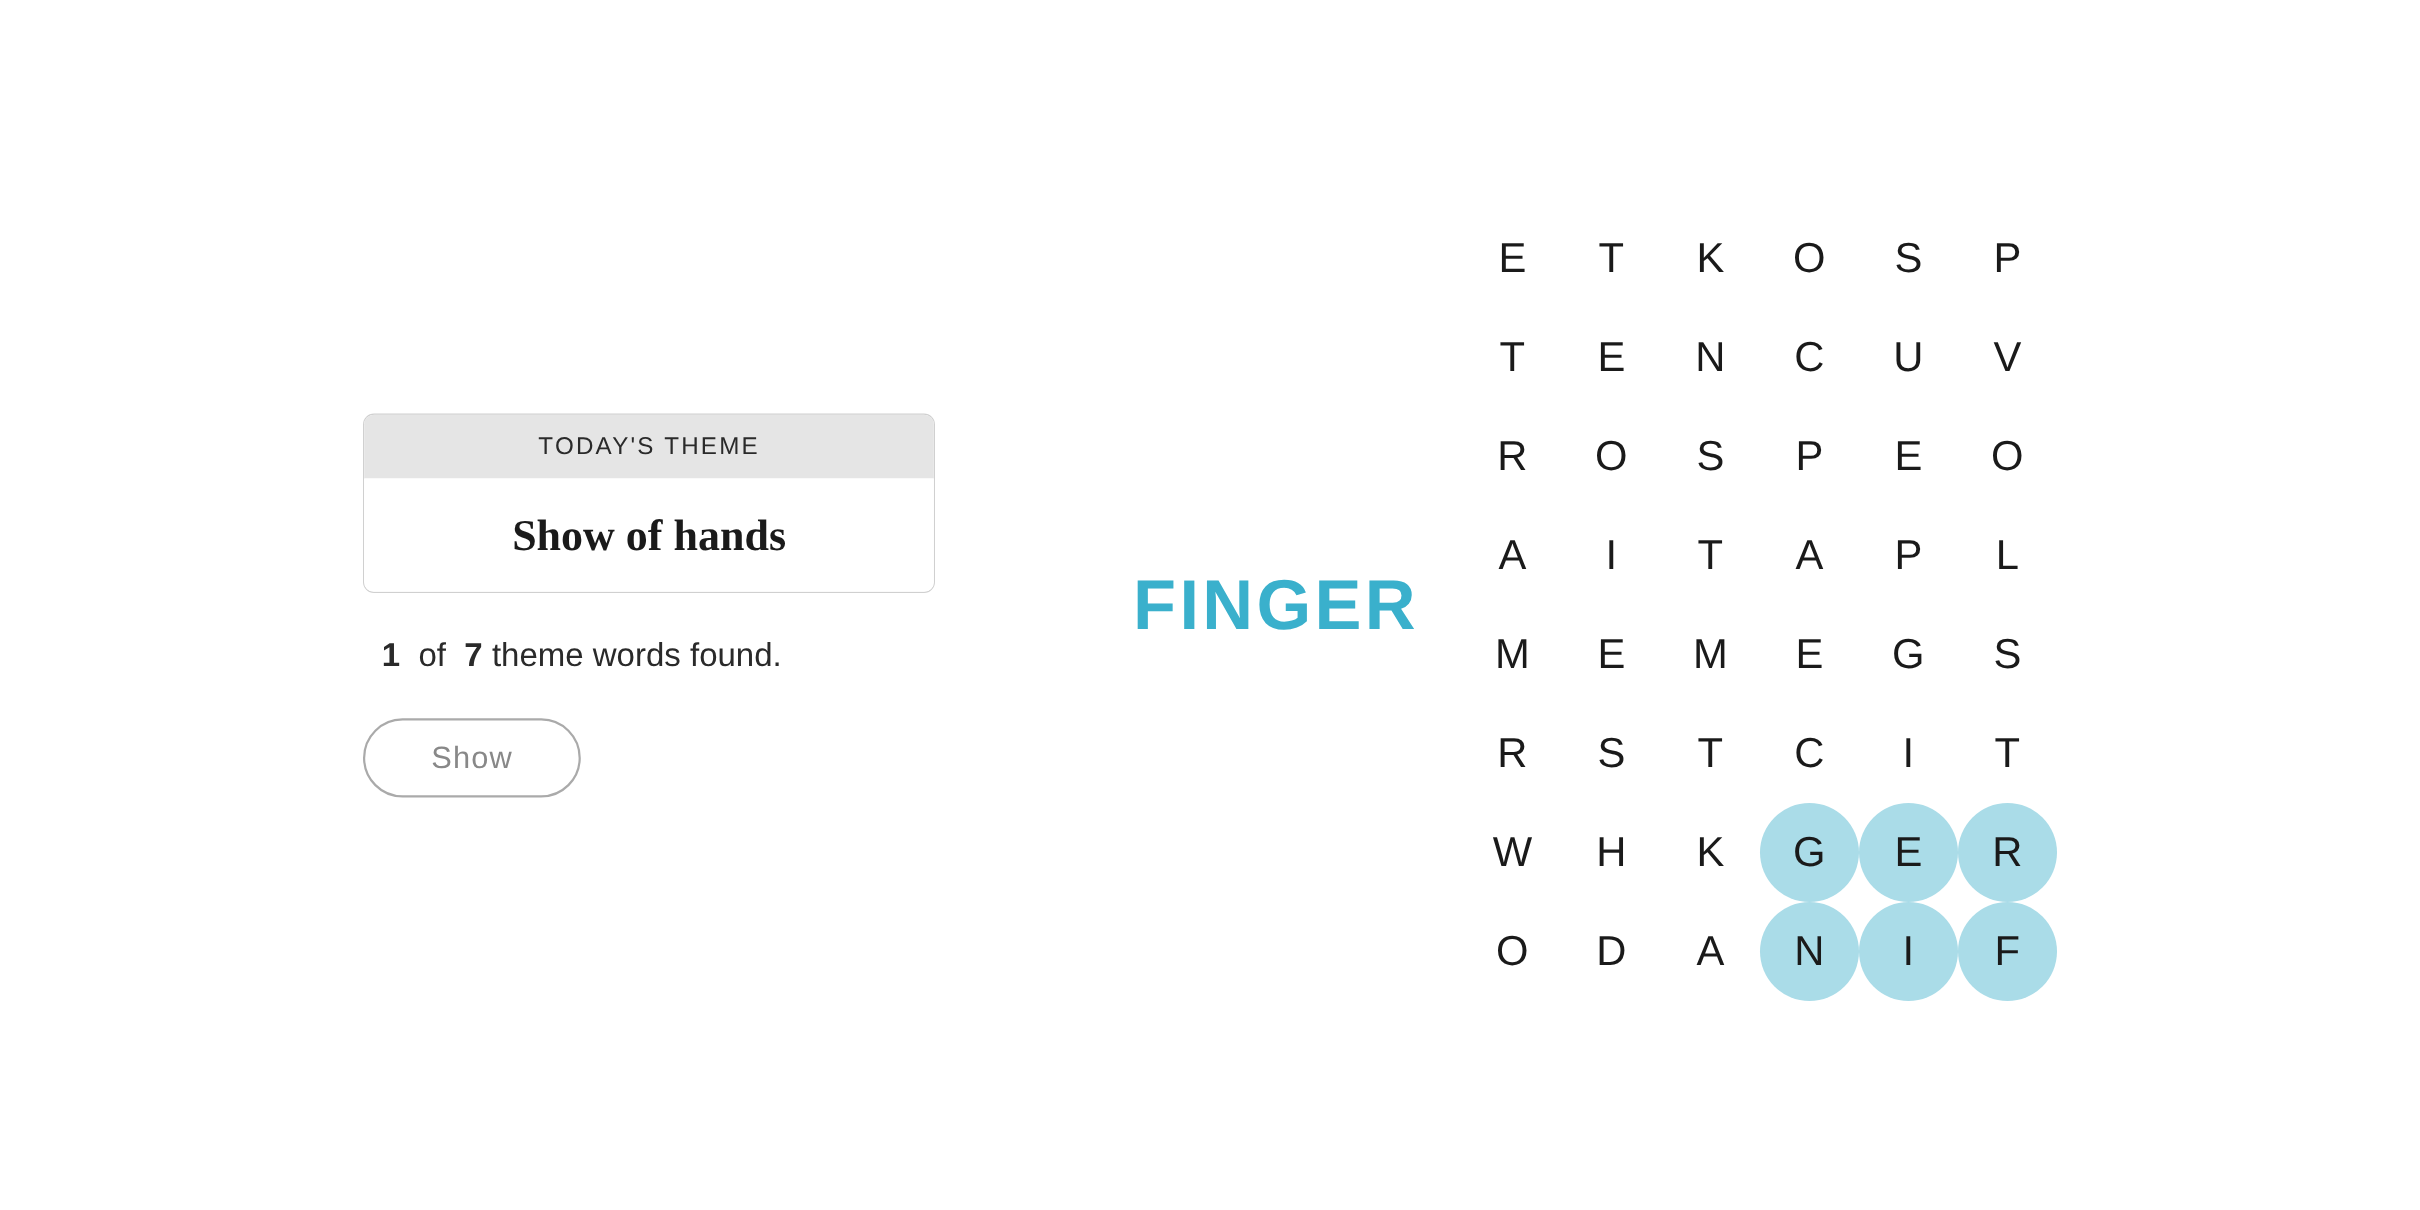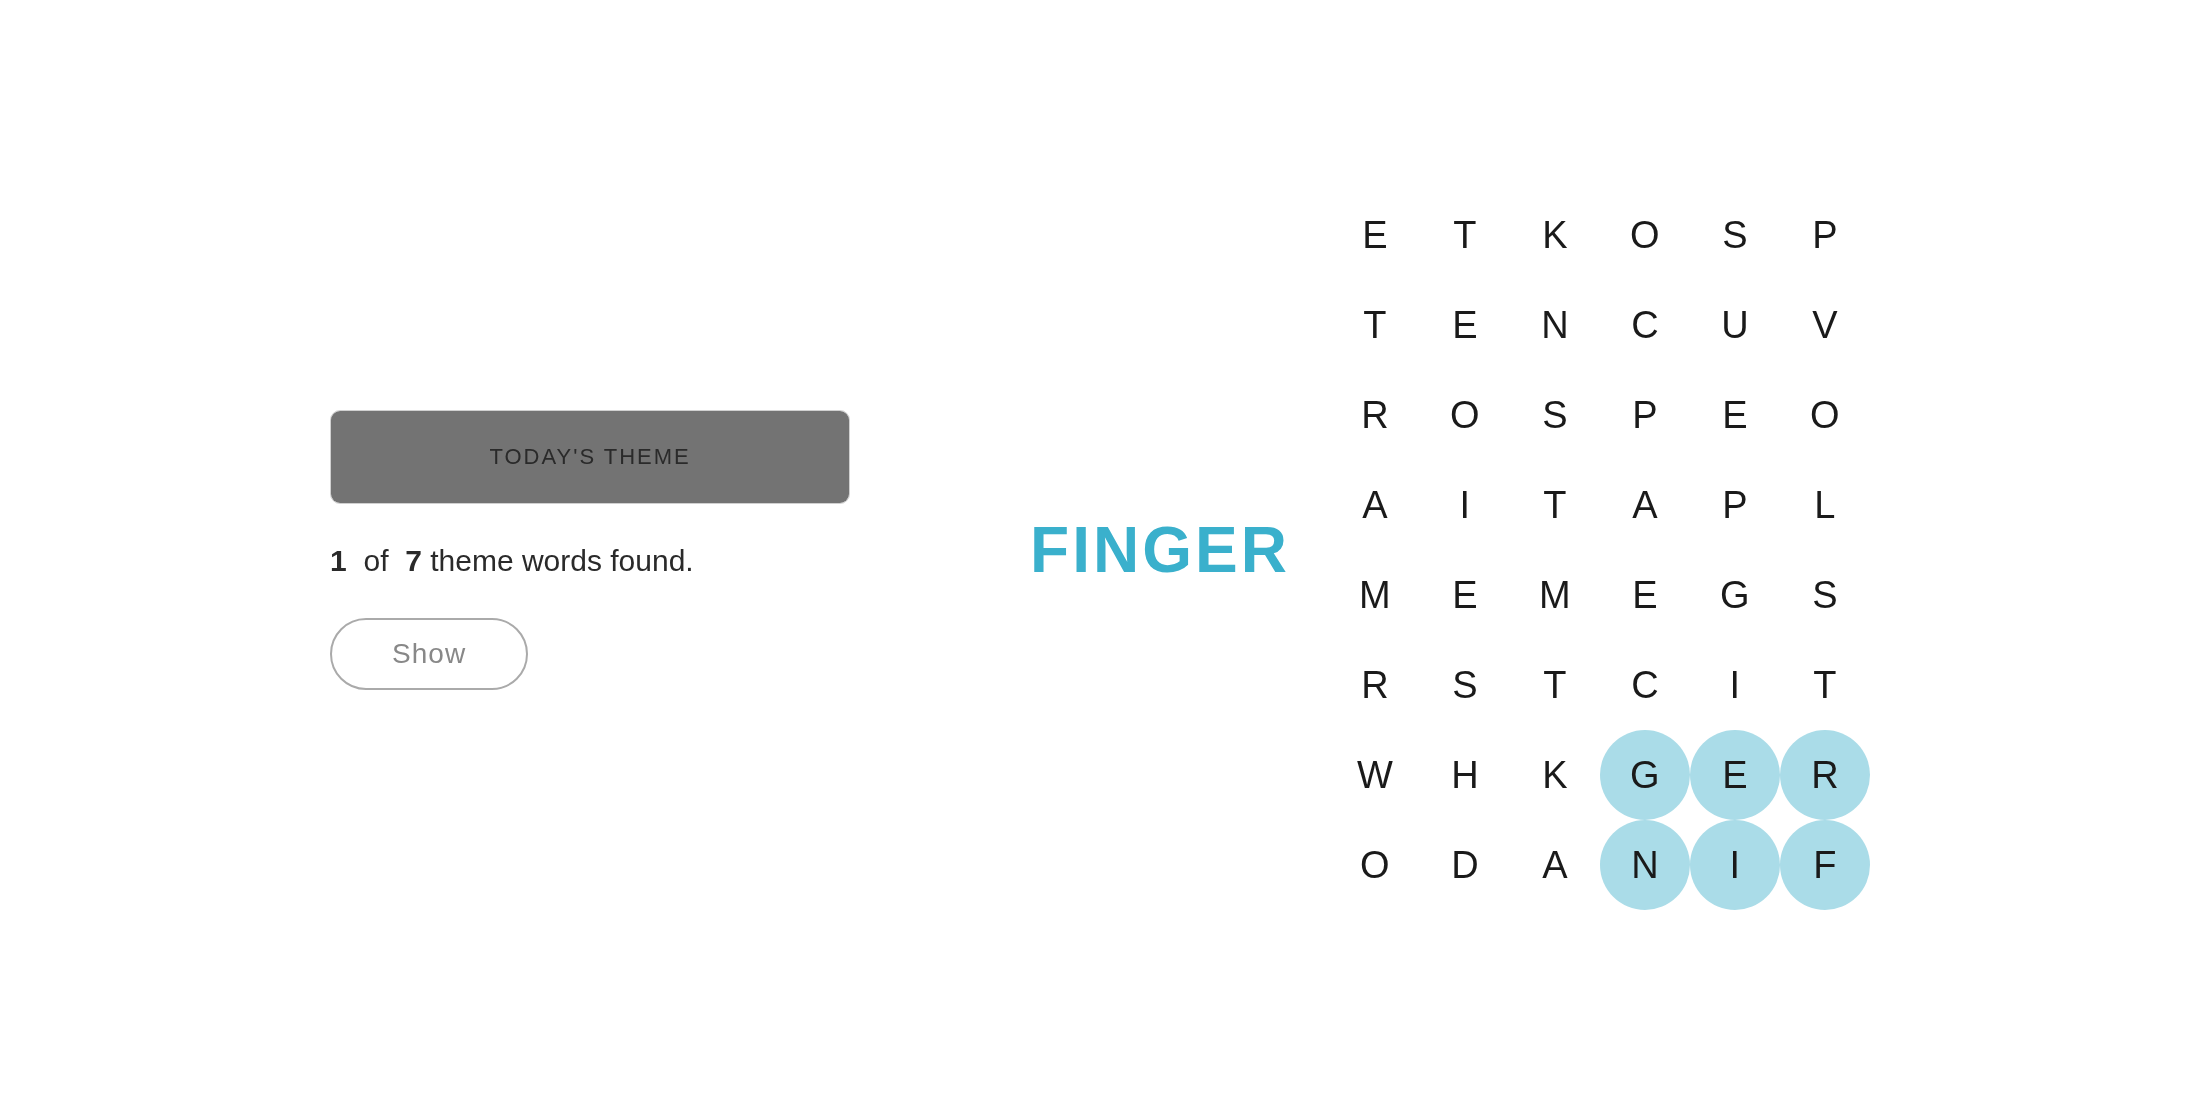--- a/index.html
+++ b/index.html
@@ -38,22 +38,22 @@
     }
 
     .theme-card {
       border: 1.5px solid #d0d0d0;
       border-radius: 10px;
       overflow: hidden;
       width: 520px;
     }
 
     .theme-header {
-      background: #737373;
-      padding: 33px 24px;
+      background: #e5e5e5;
+      padding: 16px 24px;
       text-align: center;
     }
 
     .theme-header-text {
       font-size: 22px;
       font-family: Arial, sans-serif;
       letter-spacing: 2px;
       color: #2a2a2a;
       font-weight: 400;
     }
@@ -68,20 +68,21 @@
       font-size: 40px;
       font-weight: bold;
       color: #1a1a1a;
       font-family: Georgia, serif;
     }
 
     .progress-text {
       font-size: 30px;
       color: #2a2a2a;
       font-family: Arial, sans-serif;
+      margin-left: 17px;
     }
 
     .progress-text strong {
       font-weight: bold;
     }
 
     .hint-button {
       background: transparent;
       border: 2px solid #aaaaaa;
       border-radius: 40px;
@@ -137,20 +138,23 @@
 </head>
 <body>
 
 <div class="main-container">
 
   <div class="left-panel">
     <div class="theme-card">
       <div class="theme-header">
         <span class="theme-header-text">TODAY'S THEME</span>
       </div>
+      <div class="theme-body">
+        <span class="theme-title">Show of hands</span>
+      </div>
     </div>
 
     <div class="progress-text">
       <strong>1</strong>
       &nbsp;of&nbsp;
       <strong>7</strong>
       <span> theme words found.</span>
     </div>
 
     <button class="hint-button">Show</button>

